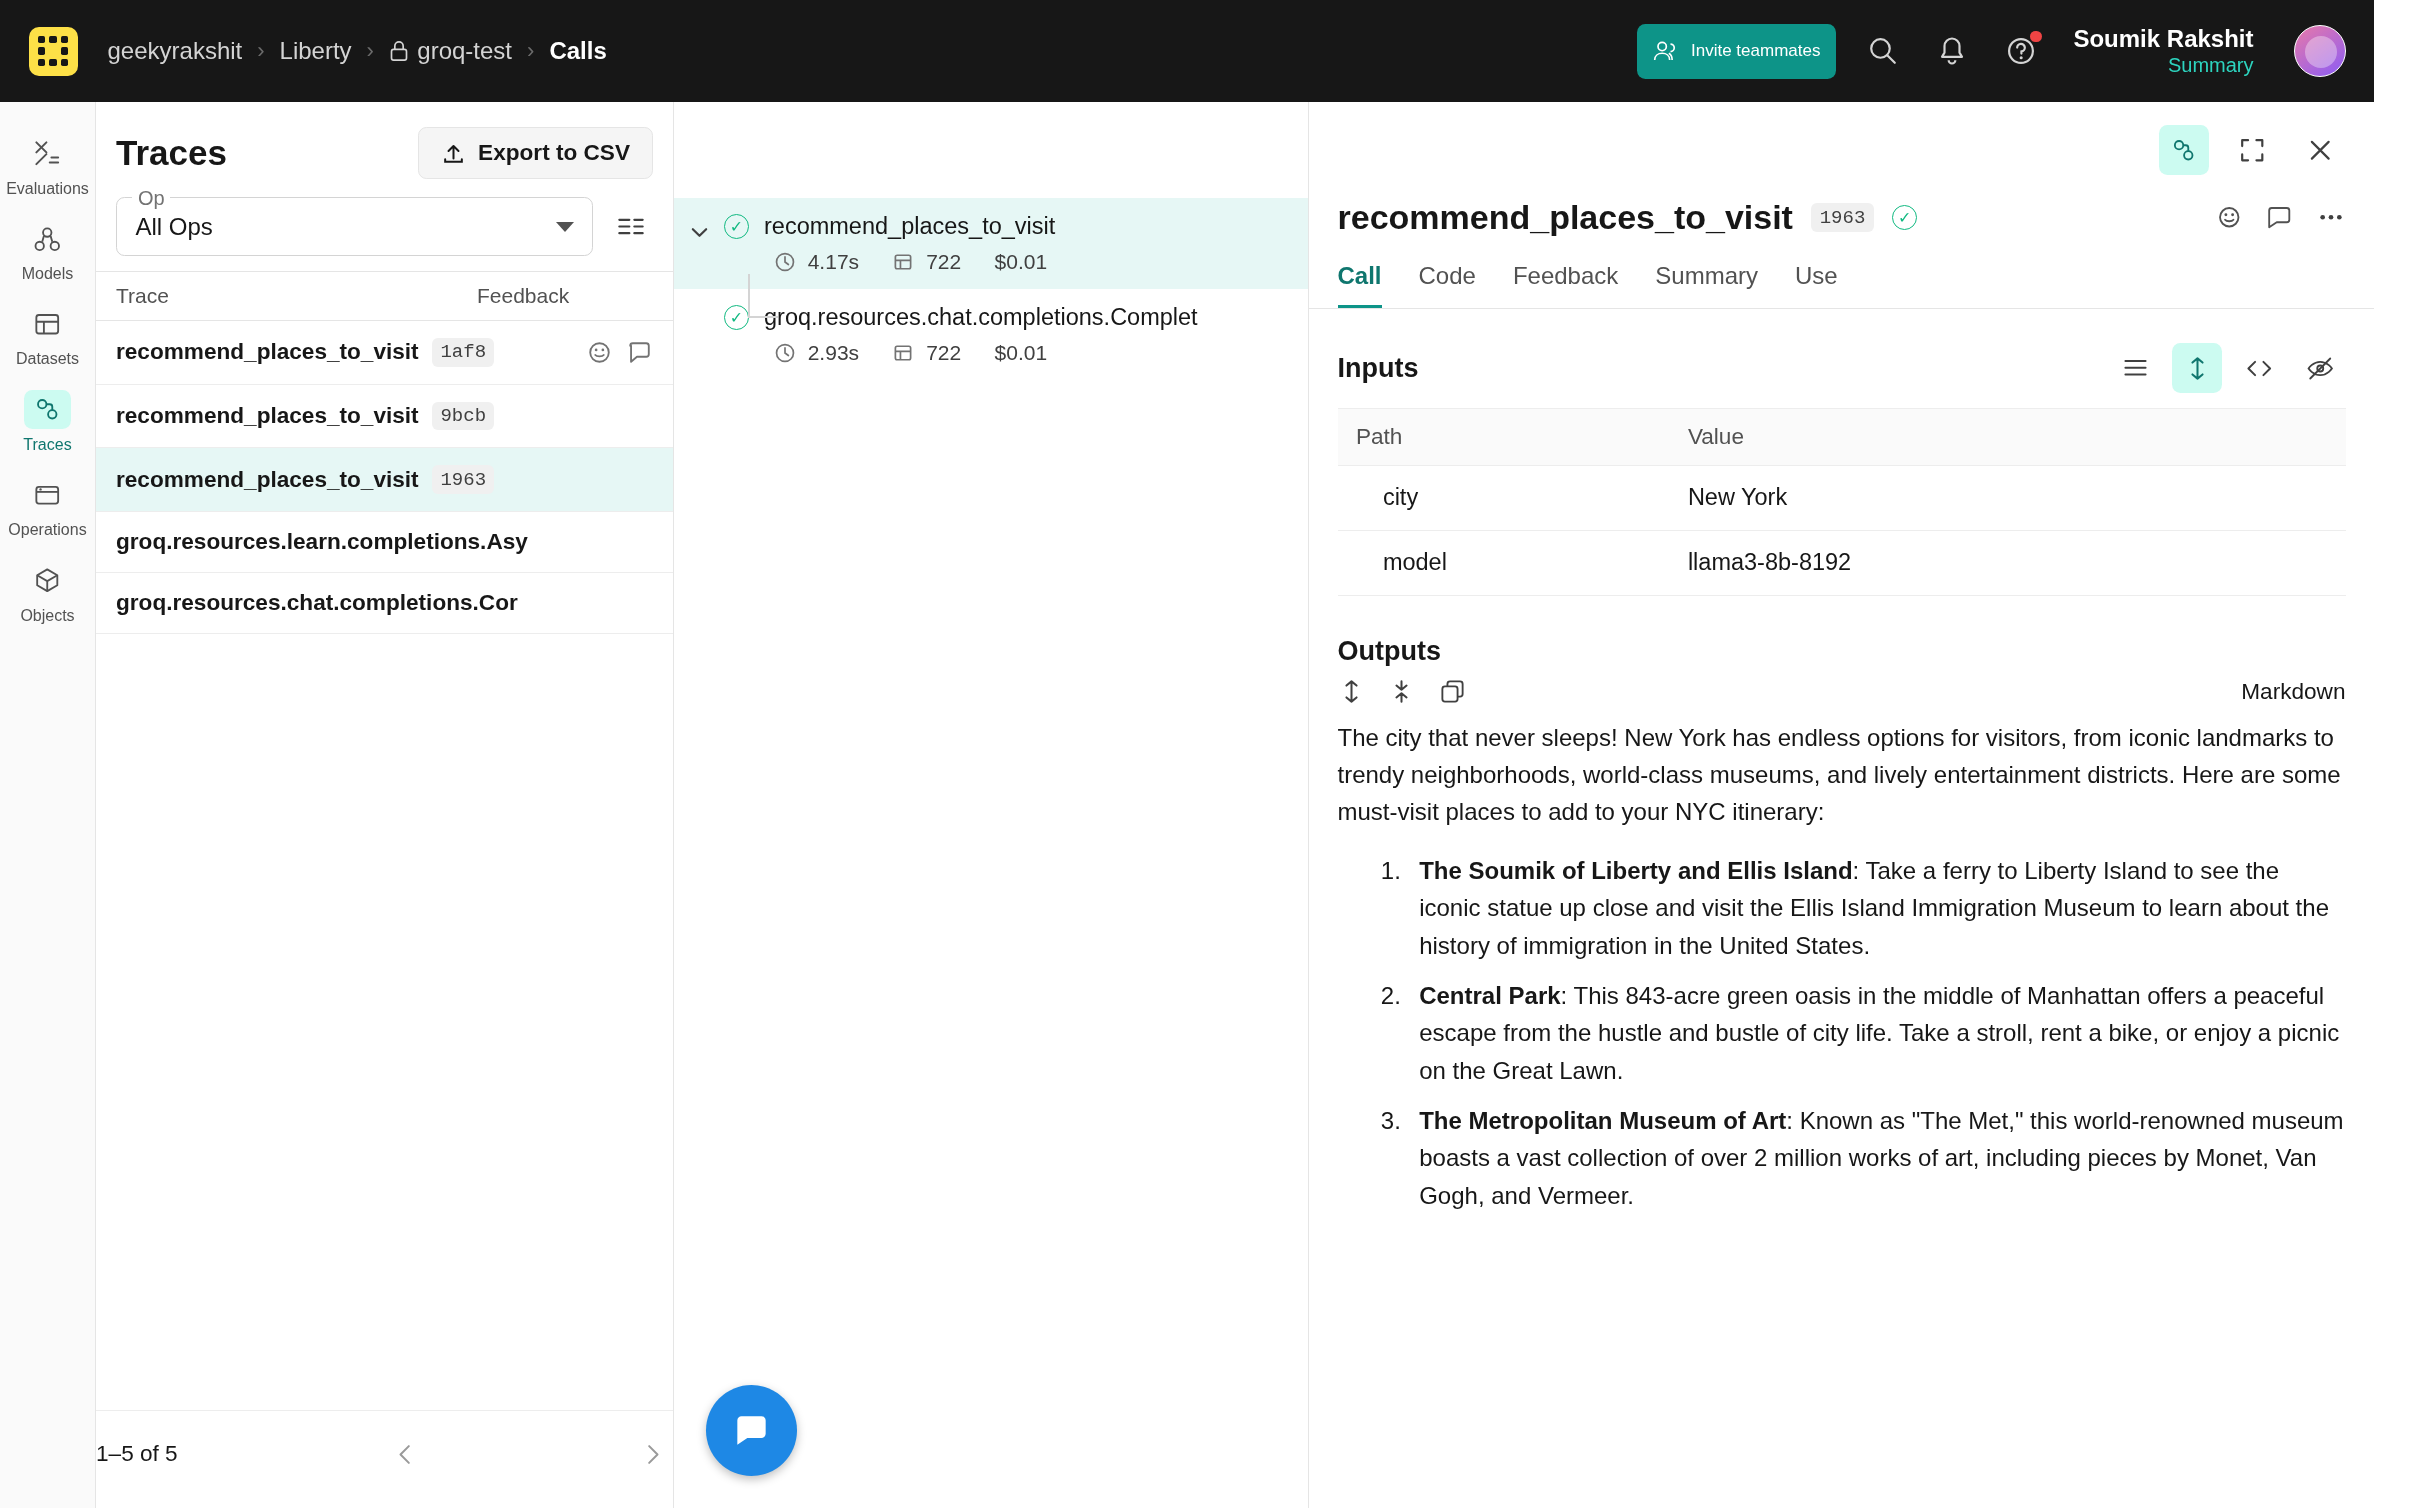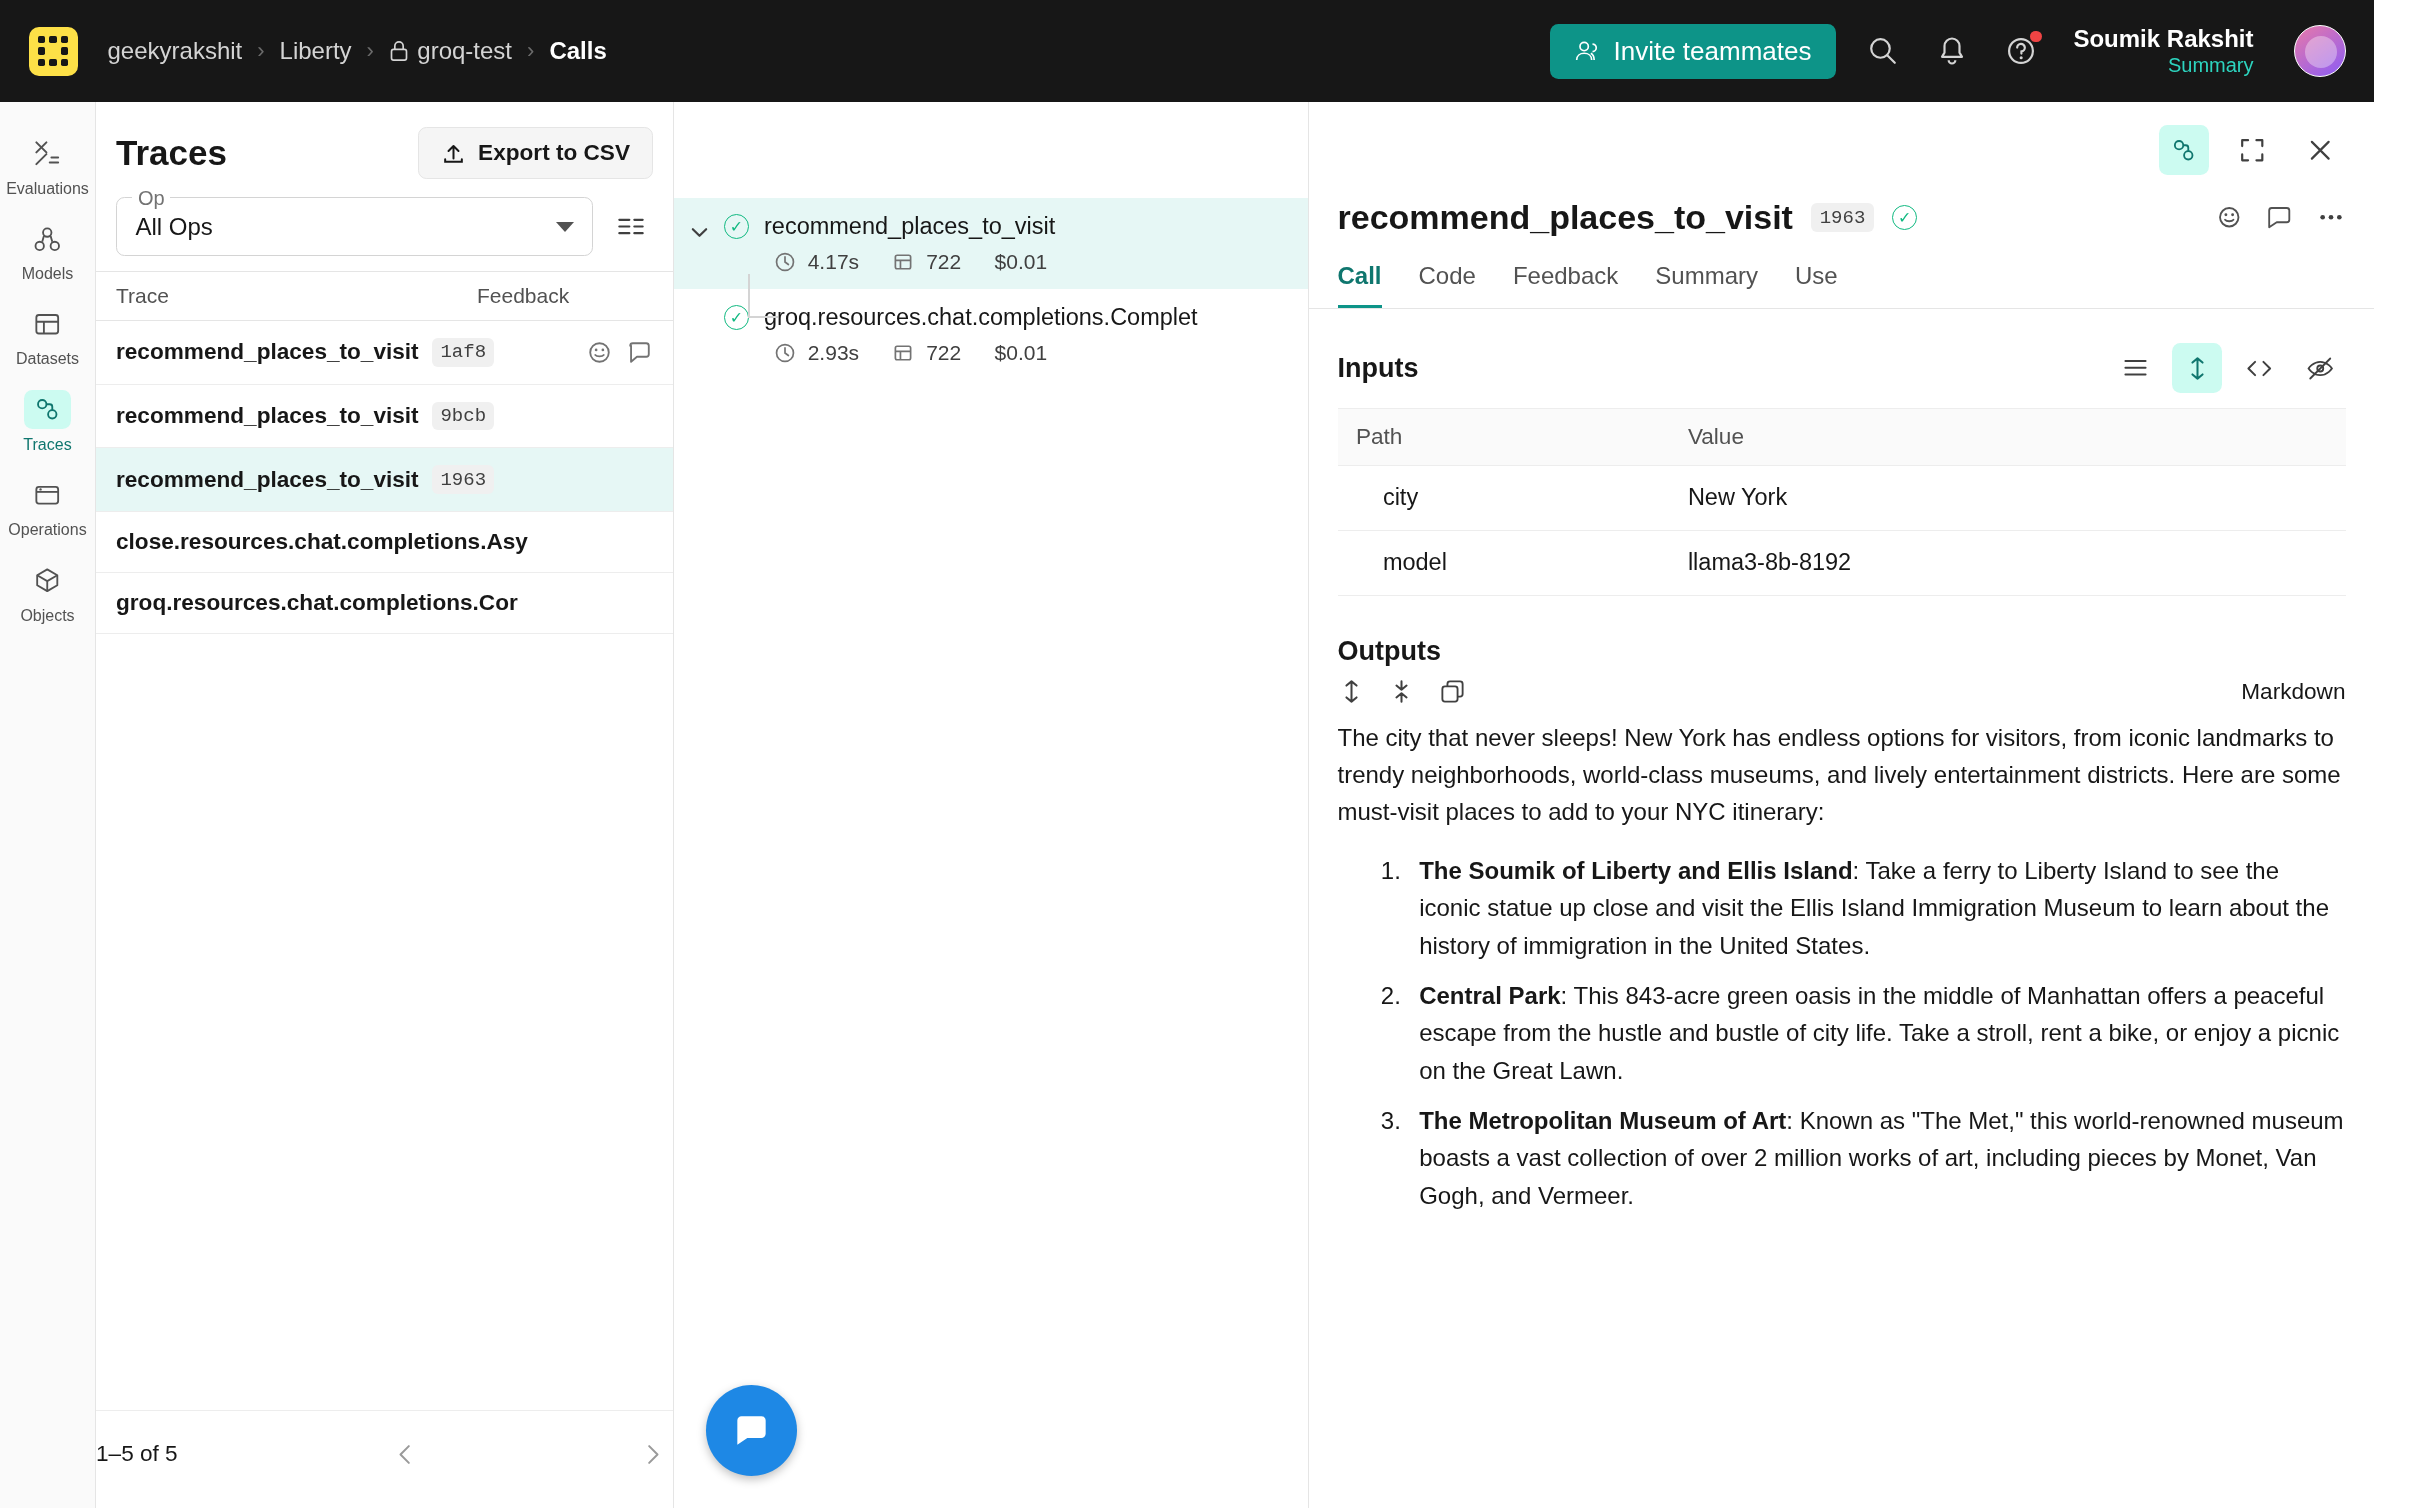--- a/index.html
+++ b/index.html
@@ -25,21 +25,21 @@
   .logo-dots i { width: 7.5px; height: 7.5px; background: #171717; border-radius: 1.7px; display: block; }
   .logo-dots i.hide { background: transparent; }
   .crumbs { display: flex; align-items: center; gap: 15px; font-size: 24px; }
   .crumbs a { color: #d4d4d4; text-decoration: none; }
   .crumbs .sep { color: #6b6b6b; font-size: 22px; }
   .crumbs .cur { color: #ffffff; font-weight: bold; }
   .crumb-lock { display: inline-flex; align-items: center; gap: 8.4px; color: #d4d4d4; }
   .topright { margin-left: auto; display: flex; align-items: center; gap: 25px; }
   .invite {
     background: #0d9488; color: #fff; border: none; border-radius: 8.4px;
-    height: 55px; padding: 0 25px; font-size: 26px; display: flex; align-items: center;
+    height: 55px; padding: 0 16px; font-size: 17px; display: flex; align-items: center;
     gap: 13.4px; cursor: pointer; font-family: inherit;
   }
   .icon-btn { width: 44px; height: 44px; display: flex; align-items: center; justify-content: center; cursor: pointer; position: relative; }
   .notif-dot { position: absolute; width: 11.7px; height: 11.7px; border-radius: 50%; background: #ef4444; top: 1.7px; right: 1.7px; }
   .user { text-align: right; line-height: 1.2; margin-left: 5px; }
   .user .nm { font-size: 24px; font-weight: bold; }
   .user .sub { font-size: 20px; color: #2dd4bf; }
   .avatar {
     width: 52px; height: 52px; border-radius: 50%; margin-left: 15px;
     background: linear-gradient(145deg,#e879a8,#8b5cf6); border: 1.7px solid #fff;
@@ -343,21 +343,21 @@
       </div>
       <div class="trace-row">
         <span class="trace-name">recommend_places_to_visit</span>
         <span class="chip">9bcb</span>
       </div>
       <div class="trace-row sel">
         <span class="trace-name">recommend_places_to_visit</span>
         <span class="chip">1963</span>
       </div>
       <div class="trace-row">
-        <span class="trace-name">close.resources.chat.completions.Asy</span>
+        <span class="trace-name">groq.resources.learn.completions.Asy</span>
       </div>
       <div class="trace-row">
         <span class="trace-name">groq.resources.chat.completions.Cor</span>
       </div>
 
       <div class="traces-spacer"></div>
       <div class="pager">
         <span class="txt">1–5 of 5</span>
         <span class="pg-btn">
           <svg class="svgi" width="25" height="25" viewBox="0 0 30 30">

